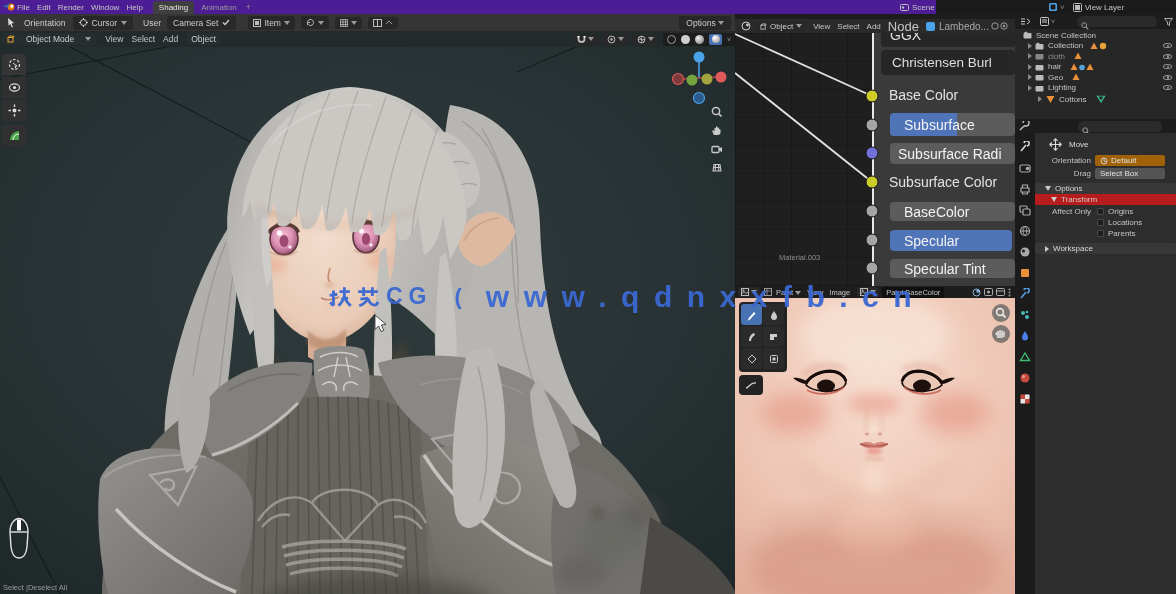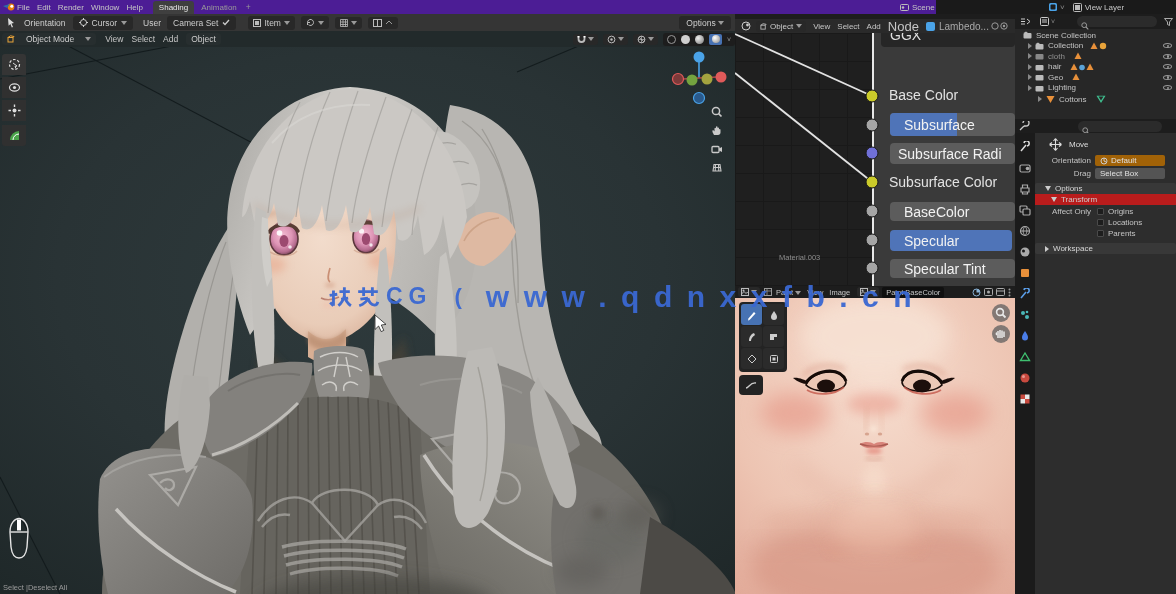--- a/index.html
+++ b/index.html
@@ -451,20 +451,21 @@
   </div>
   <div class="abs" id="nodegrid" style="left:0;top:19px;width:280px;height:253px;background:#1f1f1f;overflow:hidden;
     background-image:linear-gradient(#191919 1px,transparent 1px),linear-gradient(90deg,#191919 1px,transparent 1px);background-size:28px 28px">
     <svg class="abs" style="left:0;top:0" width="280" height="253" viewBox="0 0 280 253">
       <line x1="0" y1="1" x2="137" y2="63" stroke="#e2e2e2" stroke-width="1.8"></line>
       <line x1="0" y1="40" x2="137" y2="149" stroke="#e2e2e2" stroke-width="1.8"></line>
     </svg>
 
     <div class="abs" style="left:137px;top:-5px;width:143px;height:258px;background:#3a3a3a;border-left:2px solid #e8e8e8"></div>
     <div class="abs" style="left:146px;top:-10px;width:134px;height:24px;background:#262626;border-radius:4px;color:#dedede;font-size:14px;display:flex;align-items:center;padding-left:9px">GGX</div>
+    <div class="abs" style="left:146px;top:17px;width:134px;height:25px;background:#262626;border-radius:4px;color:#dedede;font-size:13.5px;display:flex;align-items:center;padding-left:11px">Christensen Burl</div>
     <div class="abs" style="left:154px;top:54px;color:#e2e2e2;font-size:14px">Base Color</div>
     <div class="abs" style="left:155px;top:80px;width:125px;height:23px;background:#5c5c5c;border-radius:4px;color:#f2f2f2;font-size:14px;display:flex;align-items:center;padding-left:14px;overflow:hidden">
           <span class="abs" style="left:0;top:0;width:67px;height:23px;background:#4f74b8"></span>
           <span style="position:relative">Subsurface</span>
         </div>
     <div class="abs" style="left:155px;top:110px;width:125px;height:21px;background:#5c5c5c;border-radius:4px;color:#f2f2f2;font-size:14px;display:flex;align-items:center;padding-left:8px">Subsurface Radi</div>
     <div class="abs" style="left:154px;top:141px;color:#e2e2e2;font-size:14px">Subsurface Color</div>
     <div class="abs" style="left:155px;top:169px;width:125px;height:19px;background:#5c5c5c;border-radius:4px;color:#f2f2f2;font-size:14px;display:flex;align-items:center;padding-left:14px">BaseColor</div>
     <div class="abs" style="left:155px;top:197px;width:122px;height:21px;background:#4f74b8;border-radius:4px;color:#f2f2f2;font-size:14px;display:flex;align-items:center;padding-left:14px">Specular</div>
     <div class="abs" style="left:155px;top:226px;width:125px;height:19px;background:#5c5c5c;border-radius:4px;color:#f2f2f2;font-size:14px;display:flex;align-items:center;padding-left:14px">Specular Tint</div>

